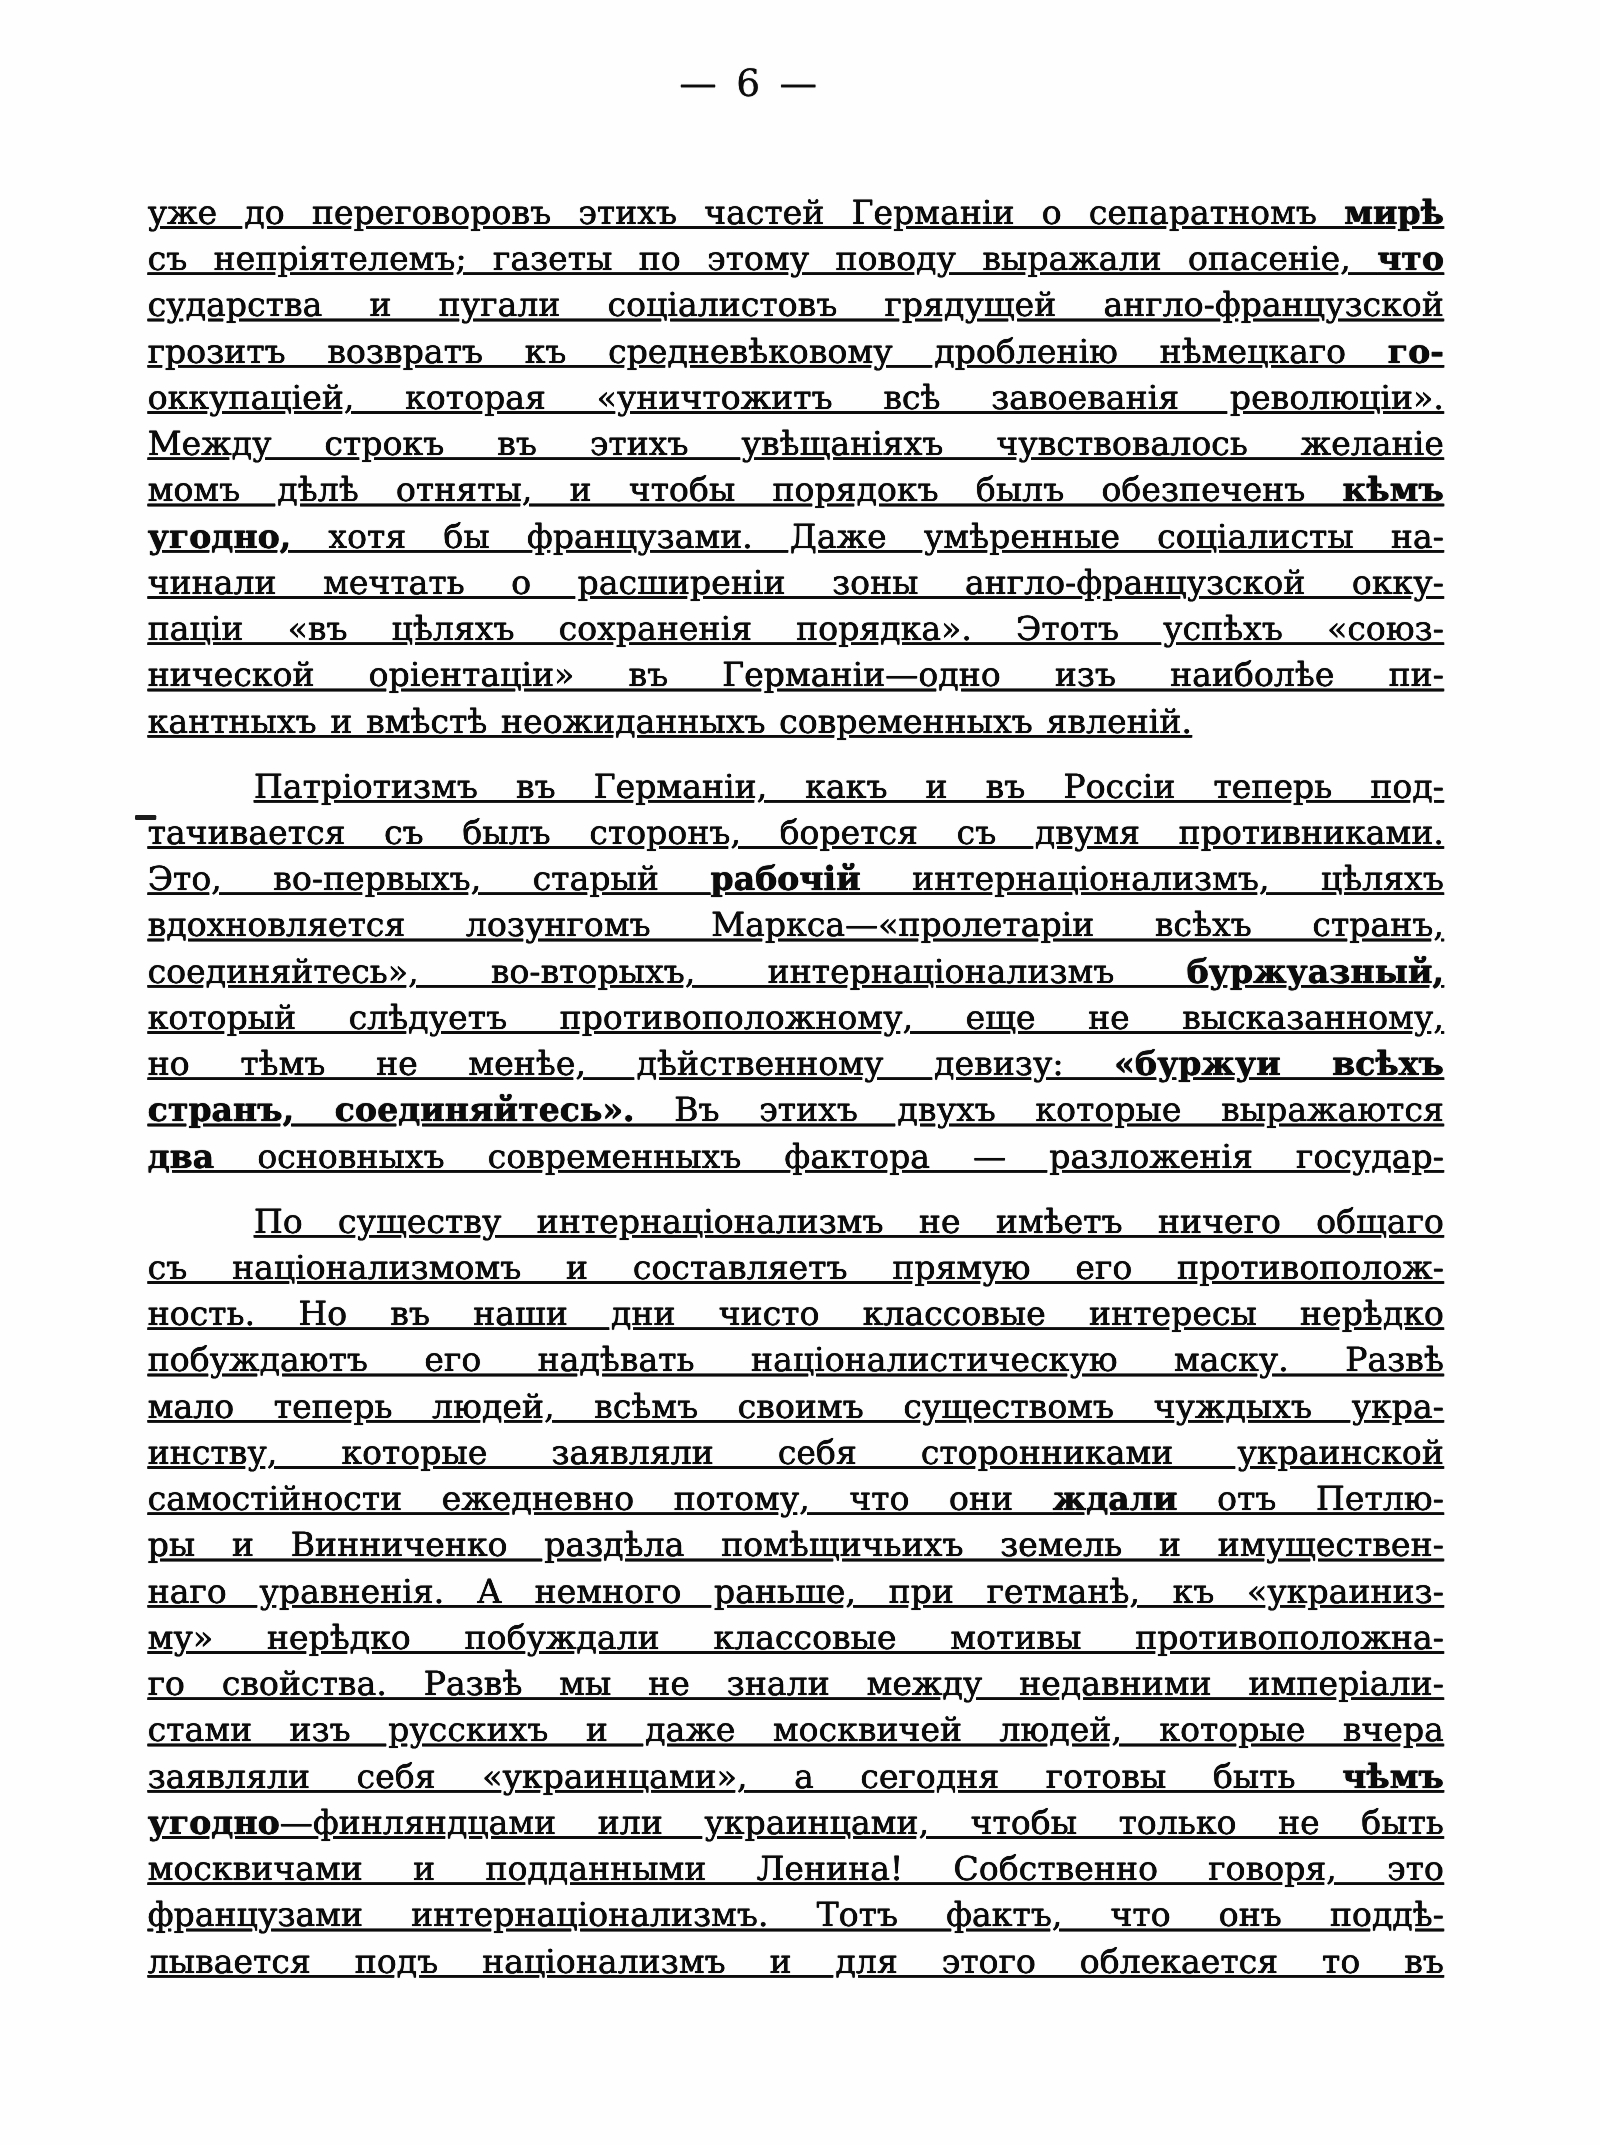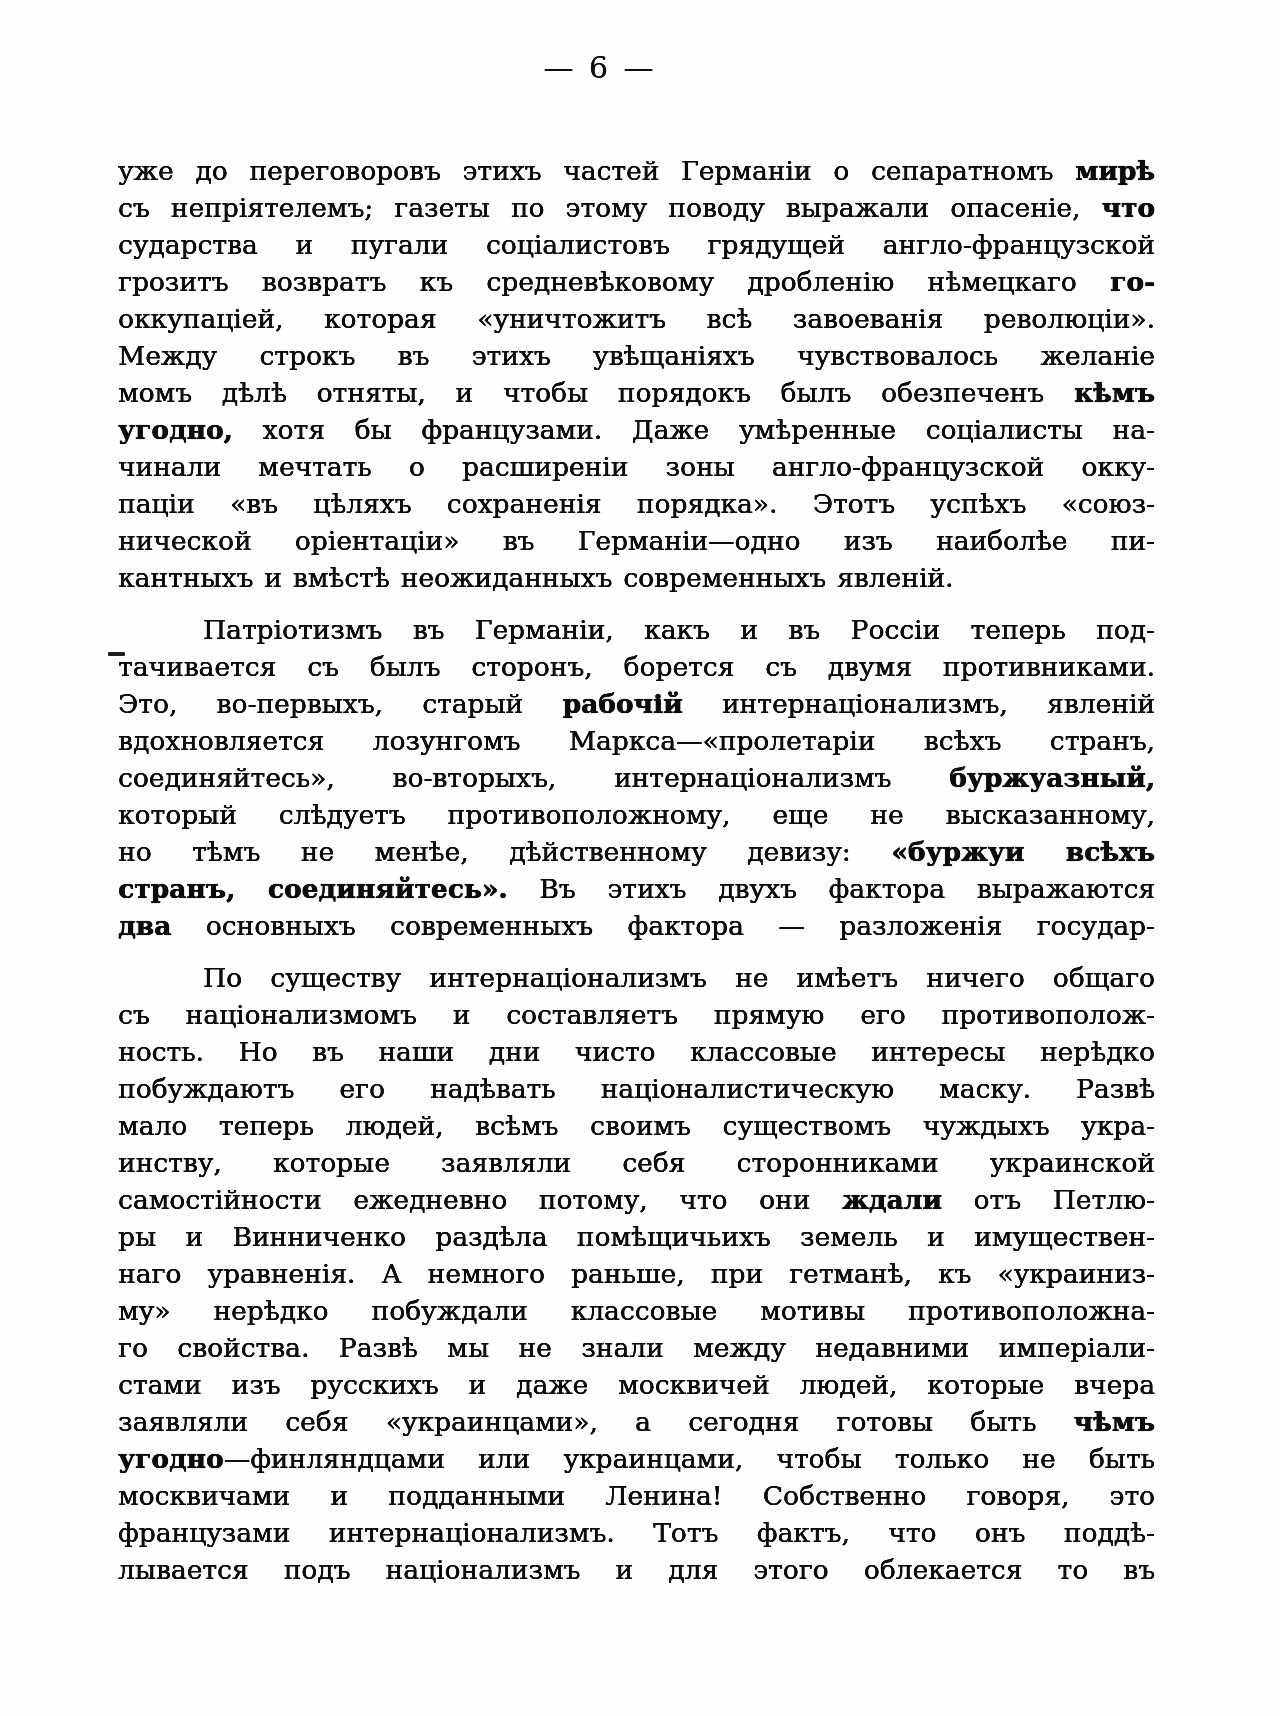--- a/index.html
+++ b/index.html
@@ -41,20 +41,21 @@
     line-height: 37px;
     word-spacing: 2.5px;
     text-shadow: 0 0 0.6px #000, 0.3px 0 0 #000;
   }
   .para { margin: 0 0 15px 0; }
   .para:last-child { margin-bottom: 0; }
   .line {
     text-align: justify;
     text-align-last: justify;
     white-space: normal;
+    text-decoration: underline;
   }
   .line.nojust { text-align-last: left; }
   .line.indent { text-indent: 85px; }
   .bd { font-weight: bold; text-shadow: 0 0 0.8px #000, 0.4px 0 0 #000; }
   .margin-dash {
     position: absolute;
     left: 108px;
     top: 652px;
     width: 17px;
     height: 4px;
@@ -81,26 +82,26 @@
         <div class="line"><span>момъ дѣлѣ отняты, и чтобы порядокъ былъ обезпеченъ </span><span class="bd">кѣмъ</span></div>
         <div class="line"><span class="bd">угодно,</span><span> хотя бы французами. Даже умѣренные соціалисты на-</span></div>
         <div class="line"><span>чинали мечтать о расширеніи зоны англо-французской окку-</span></div>
         <div class="line"><span>паціи «въ цѣляхъ сохраненія порядка». Этотъ успѣхъ «союз-</span></div>
         <div class="line"><span>нической оріентаціи» въ Германіи—одно изъ наиболѣе пи-</span></div>
         <div class="line nojust"><span>кантныхъ и вмѣстѣ неожиданныхъ современныхъ явленій.</span></div>
       </div>
       <div class="para">
         <div class="line indent"><span>Патріотизмъ въ Германіи, какъ и въ Россіи теперь под-</span></div>
         <div class="line"><span>тачивается съ былъ сторонъ, борется съ двумя противниками.</span></div>
-        <div class="line"><span>Это, во-первыхъ, старый </span><span class="bd">рабочій</span><span> интернаціонализмъ, явленій</span></div>
+        <div class="line"><span>Это, во-первыхъ, старый </span><span class="bd">рабочій</span><span> интернаціонализмъ, цѣляхъ</span></div>
         <div class="line"><span>вдохновляется лозунгомъ Маркса—«пролетаріи всѣхъ странъ,</span></div>
         <div class="line"><span>соединяйтесь», во-вторыхъ, интернаціонализмъ </span><span class="bd">буржуазный,</span></div>
         <div class="line"><span>который слѣдуетъ противоположному, еще не высказанному,</span></div>
         <div class="line"><span>но тѣмъ не менѣе, дѣйственному девизу: </span><span class="bd">«буржуи всѣхъ</span></div>
-        <div class="line"><span class="bd">странъ, соединяйтесь».</span><span> Въ этихъ двухъ фактора выражаются</span></div>
+        <div class="line"><span class="bd">странъ, соединяйтесь».</span><span> Въ этихъ двухъ которые выражаются</span></div>
         <div class="line"><span class="bd">два</span><span> основныхъ современныхъ фактора — разложенія государ-</span></div>
       </div>
       <div class="para">
         <div class="line indent"><span>По существу интернаціонализмъ не имѣетъ ничего общаго</span></div>
         <div class="line"><span>съ націонализмомъ и составляетъ прямую его противополож-</span></div>
         <div class="line"><span>ность. Но въ наши дни чисто классовые интересы нерѣдко</span></div>
         <div class="line"><span>побуждаютъ его надѣвать націоналистическую маску. Развѣ</span></div>
         <div class="line"><span>мало теперь людей, всѣмъ своимъ существомъ чуждыхъ укра-</span></div>
         <div class="line"><span>инству, которые заявляли себя сторонниками украинской</span></div>
         <div class="line"><span>самостійности ежедневно потому, что они </span><span class="bd">ждали</span><span> отъ Петлю-</span></div>

